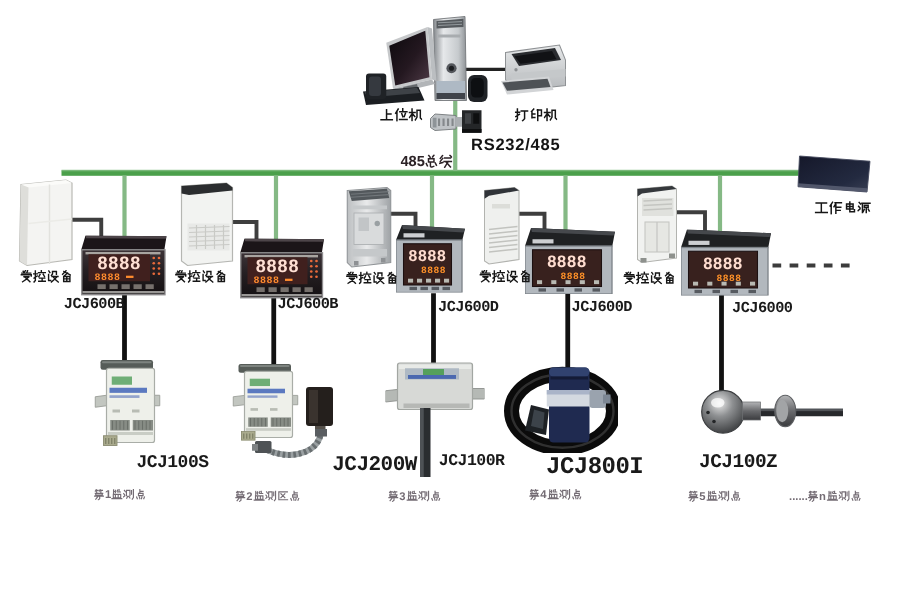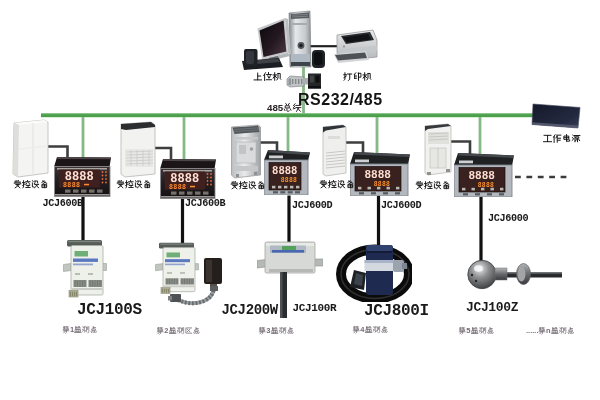--- a/index.html
+++ b/index.html
@@ -500,21 +500,21 @@
 <svg class="lbl " style="left:252.5px;top:70.5px;color:#161616" width="29" height="12" viewBox="0 0 28.8 12">
       <use href="#g-shang" x="0.0" y="1" width="9.2" height="9.2"></use>
       <use href="#g-wei" x="9.6" y="1" width="9.2" height="9.2"></use>
       <use href="#g-ji" x="19.2" y="1" width="9.2" height="9.2"></use>
     </svg>
 <svg class="lbl " style="left:343px;top:70.5px;color:#161616" width="29" height="12" viewBox="0 0 28.8 12">
       <use href="#g-da" x="0.0" y="1" width="9.2" height="9.2"></use>
       <use href="#g-yin" x="9.6" y="1" width="9.2" height="9.2"></use>
       <use href="#g-ji" x="19.2" y="1" width="9.2" height="9.2"></use>
     </svg>
-<div class="lbl" style="left:298px;top:90.5px;font-weight:bold;font-size:16px;color:#141414;letter-spacing:0.5px">RS232/485</div>
+<div class="lbl" style="left:314px;top:90.5px;font-weight:bold;font-size:11px;color:#141414;letter-spacing:0.5px">RS232/485</div>
 <svg class="lbl " style="left:267px;top:101.5px;color:#2c2327" width="35" height="12" viewBox="0 0 35.2 12">
       <text x="0.0" y="8.9" font-family="Liberation Sans,sans-serif" font-weight="bold" font-size="9.8" fill="#2c2327">485</text>
       <use href="#g-zong" x="16.0" y="1" width="9.2" height="9.2"></use>
       <use href="#g-xian" x="25.6" y="1" width="9.2" height="9.2"></use>
     </svg>
 <svg class="lbl " style="left:542.5px;top:133px;color:#161616" width="38" height="12" viewBox="0 0 38.4 12">
       <use href="#g-gong" x="0.0" y="1" width="9.2" height="9.2"></use>
       <use href="#g-zuo" x="9.6" y="1" width="9.2" height="9.2"></use>
       <use href="#g-dian4" x="19.2" y="1" width="9.2" height="9.2"></use>
       <use href="#g-yuan" x="28.8" y="1" width="9.2" height="9.2"></use>
@@ -546,22 +546,22 @@
 <svg class="lbl " style="left:414.5px;top:179.5px;color:#161616" width="36" height="12" viewBox="0 0 36.0 12">
       <use href="#g-shou" x="0.0" y="1" width="8.7" height="8.7"></use>
       <use href="#g-kong" x="9.0" y="1" width="8.7" height="8.7"></use>
       <use href="#g-she" x="18.0" y="1" width="8.7" height="8.7"></use>
       <use href="#g-bei" x="27.0" y="1" width="8.7" height="8.7"></use>
     </svg>
 <div class="jcj" style="left:42.5px;top:197.5px;font-size:10.2px;letter-spacing:-0.35px">JCJ600B</div>
 <div class="jcj" style="left:185px;top:197.5px;font-size:10.2px;letter-spacing:-0.35px">JCJ600B</div>
 <div class="jcj" style="left:292px;top:200px;font-size:10.2px;letter-spacing:-0.35px">JCJ600D</div>
 <div class="jcj" style="left:381px;top:200px;font-size:10.2px;letter-spacing:-0.35px">JCJ600D</div>
-<div class="jcj" style="left:488px;top:213px;font-size:10.2px;letter-spacing:-0.35px">JCJ6000</div>
-<div class="jcj" style="left:77px;top:300.5px;font-size:16px;letter-spacing:-0.35px">JCJ100S</div>
+<div class="jcj" style="left:488px;top:201px;font-size:10.2px;letter-spacing:-0.35px">JCJ6000</div>
+<div class="jcj" style="left:91px;top:300.5px;font-size:12px;letter-spacing:-0.35px">JCJ100S</div>
 <div class="jcj" style="left:221.5px;top:302px;font-size:14px;letter-spacing:-0.35px">JCJ200W</div>
 <div class="jcj" style="left:292.5px;top:302px;font-size:11px;letter-spacing:-0.35px">JCJ100R</div>
 <div class="jcj" style="left:364px;top:302px;font-size:16px;letter-spacing:-0.35px">JCJ800I</div>
 <div class="jcj" style="left:466px;top:300px;font-size:13px;letter-spacing:-0.35px">JCJ100Z</div>
 <svg class="lbl thin" style="left:62px;top:325.3px;color:#746c74" width="36" height="11" viewBox="0 0 36.0 11">
       <use href="#g-di4" x="0.0" y="1" width="7.7" height="7.7"></use>
       <text x="8.0" y="7.2" font-family="Liberation Sans,sans-serif" font-weight="bold" font-size="7.5" fill="#746c74">1</text>
       <use href="#g-jian1" x="12.0" y="1" width="7.7" height="7.7"></use>
       <use href="#g-ce" x="20.0" y="1" width="7.7" height="7.7"></use>
       <use href="#g-dian3" x="28.0" y="1" width="7.7" height="7.7"></use>

